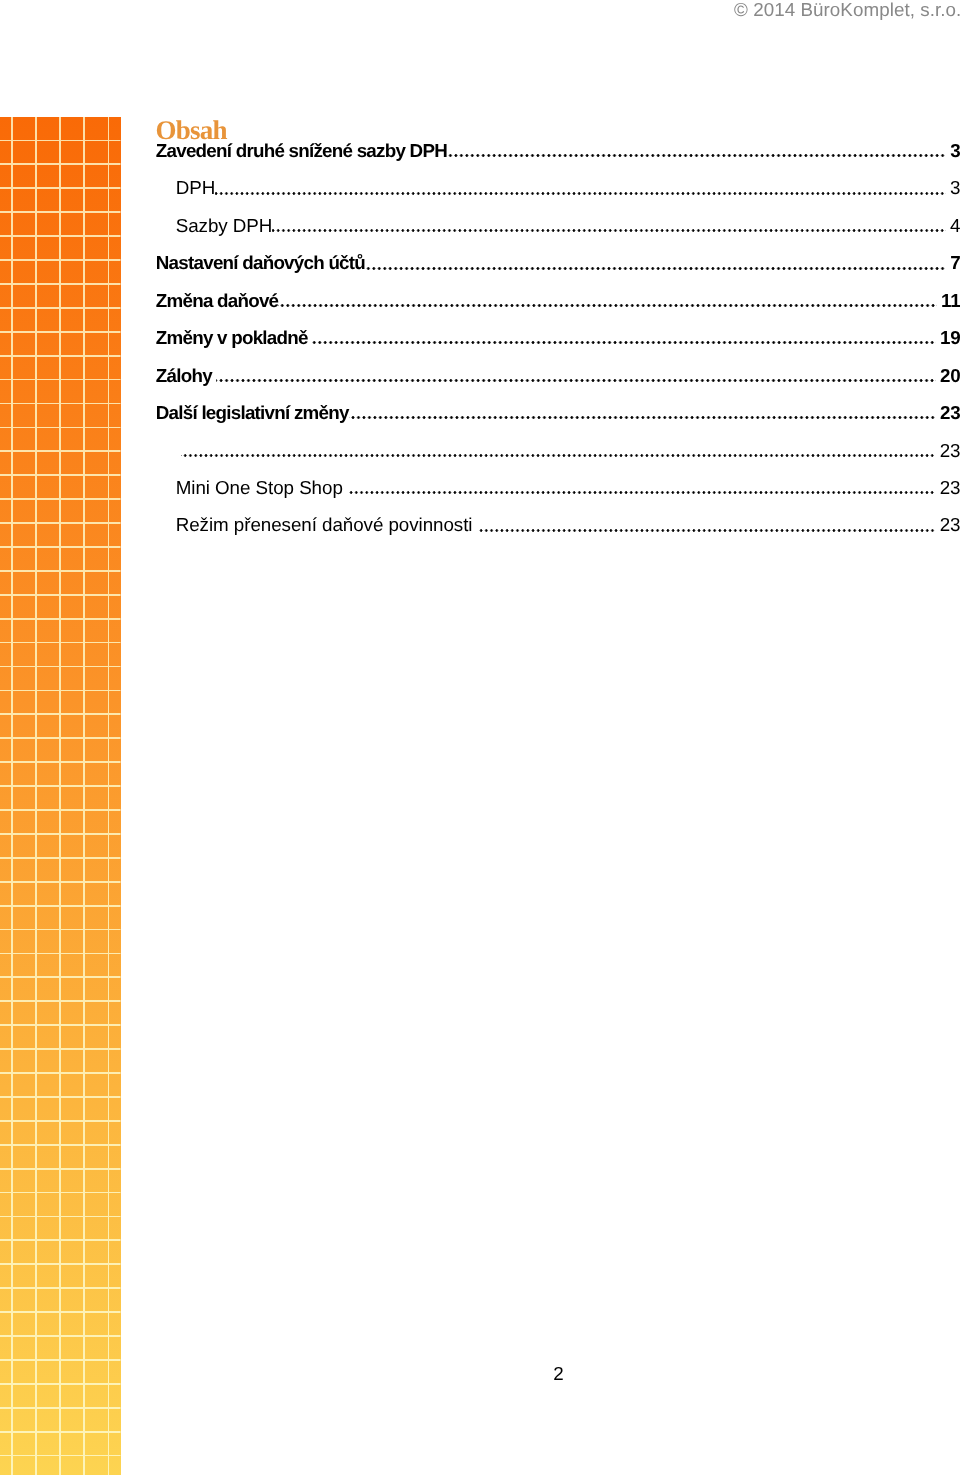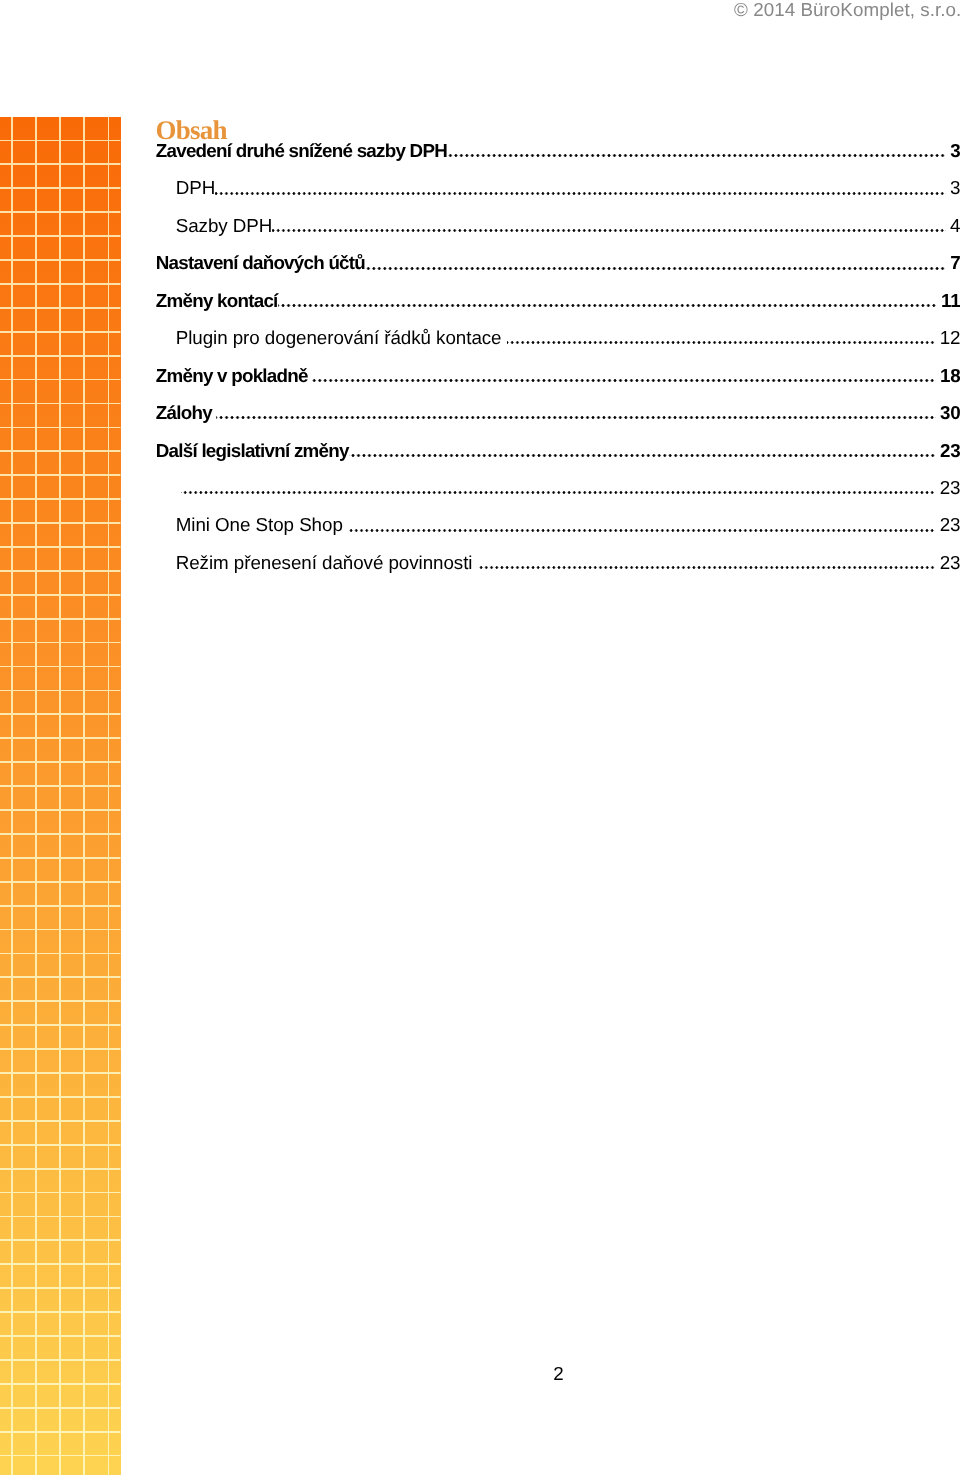--- a/index.html
+++ b/index.html
@@ -141,42 +141,36 @@
           <span class="dots"></span>
           <span class="pg">4</span>
         </div>
         <div class="toc-row lvl1">
           <span class="lbl">Nastavení daňových účtů</span>
           <span class="gap"></span>
           <span class="dots"></span>
           <span class="pg">7</span>
         </div>
         <div class="toc-row lvl1">
-          <span class="lbl">Změny kontací</span>
+          <span class="lbl">Změna daňové</span>
           <span class="gap"></span>
           <span class="dots"></span>
           <span class="pg">11</span>
-        </div>
-        <div class="toc-row lvl2">
-          <span class="lbl">Plugin pro dogenerování řádků kontace</span>
-          <span class="gap"> </span>
-          <span class="dots"></span>
-          <span class="pg">12</span>
         </div>
         <div class="toc-row lvl1">
           <span class="lbl">Změny v pokladně</span>
           <span class="gap"> </span>
           <span class="dots"></span>
-          <span class="pg">18</span>
+          <span class="pg">19</span>
         </div>
         <div class="toc-row lvl1">
           <span class="lbl">Zálohy</span>
           <span class="gap"> </span>
           <span class="dots"></span>
-          <span class="pg">30</span>
+          <span class="pg">20</span>
         </div>
         <div class="toc-row lvl1">
           <span class="lbl">Další legislativní změny</span>
           <span class="gap"></span>
           <span class="dots"></span>
           <span class="pg">23</span>
         </div>
         <div class="toc-row lvl2">
           <span class="gap"> </span>
           <span class="dots"></span>

